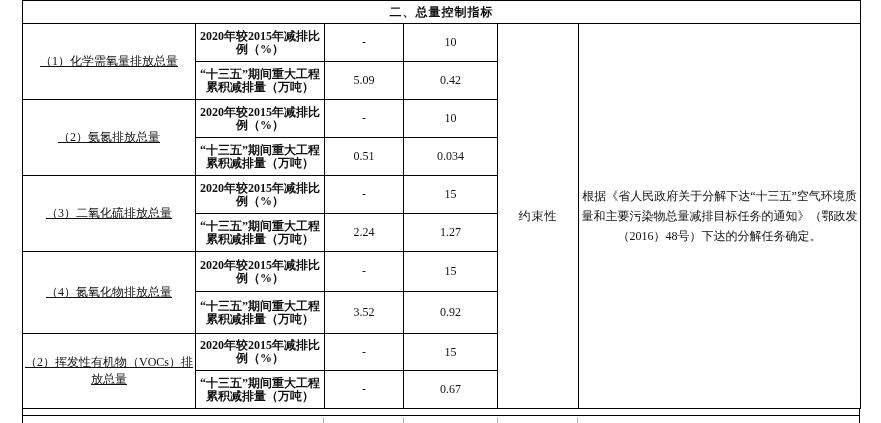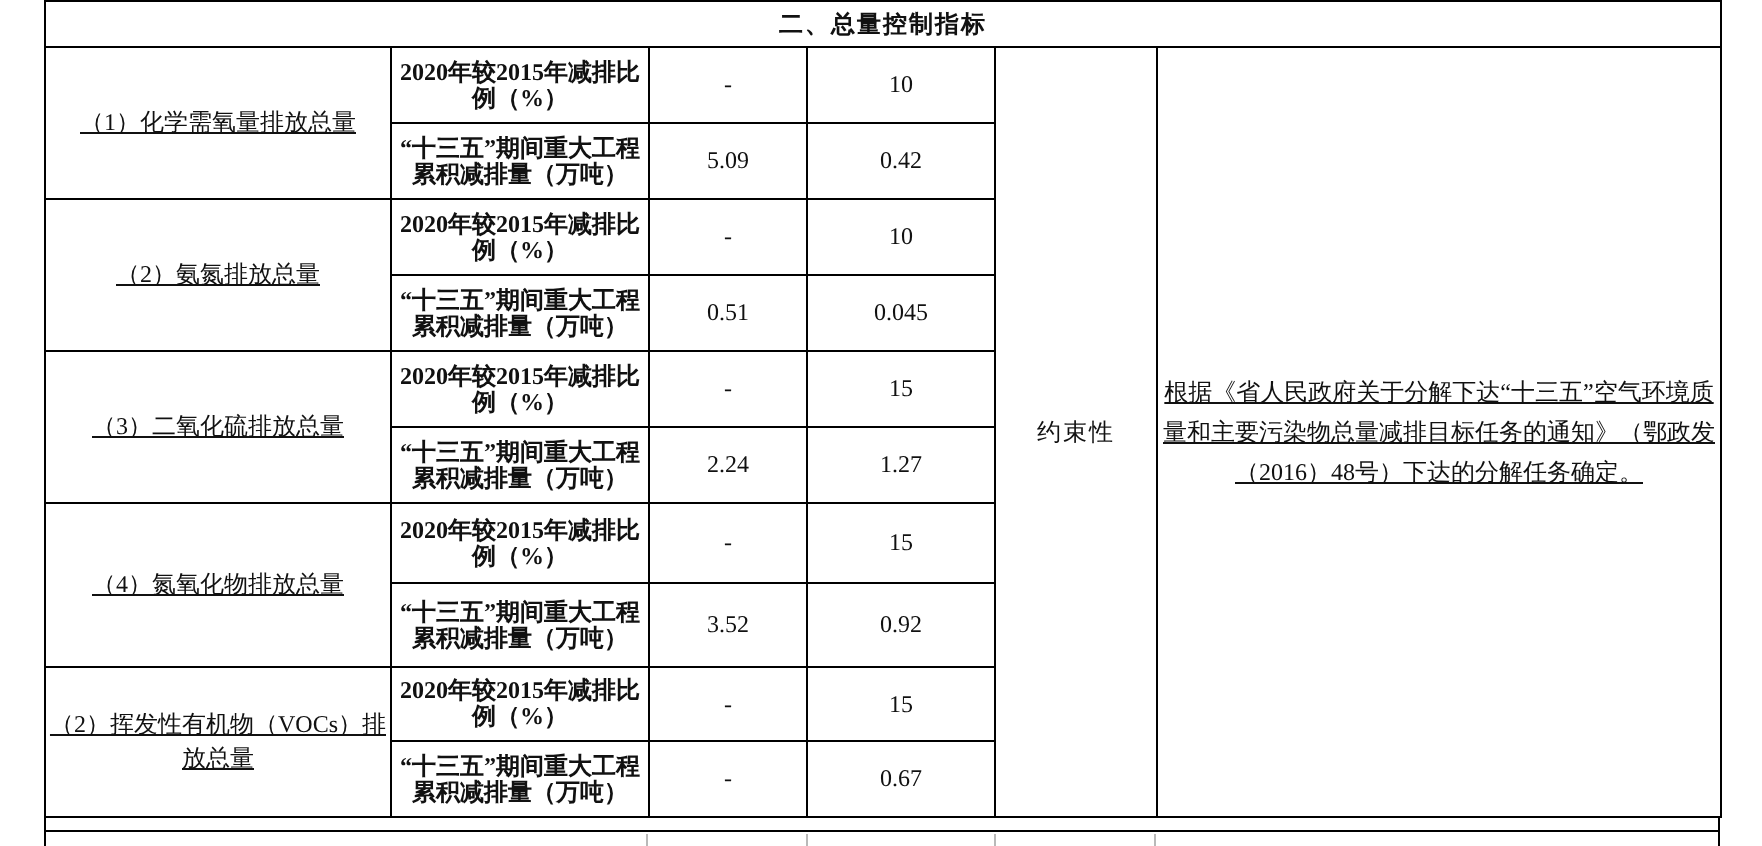--- a/index.html
+++ b/index.html
@@ -47,21 +47,20 @@
     padding:1px 2px;
     font-weight:bold;
   }
   td.c-val { font-size:13px; }
   td.c-attr { font-size:13px; letter-spacing:1px; }
   td.c-note {
     text-align:left;
     font-size:13px;
     line-height:20px;
     padding:6px 10px 6px 8px;
-    text-decoration:underline;
   }
   tr.r-a { height:38px; }
   tr.r-b { height:38px; }
   tr.r-g4a { height:40px; }
   tr.r-g4b { height:42px; }
   tr.r-g5a { height:37px; }
 
   
   .next-row-topline { position:absolute; left:22px; top:415px; width:838px; height:1px; background:#000; }
   .edge-v { position:absolute; width:1px; background:#000; }
@@ -106,21 +105,21 @@
 
     <tr class="r-a">
       <td class="c-name" rowspan="2">（2）氨氮排放总量</td>
       <td class="c-label">2020年较2015年减排比例（%）</td>
       <td class="c-val">-</td>
       <td class="c-val">10</td>
     </tr>
     <tr class="r-b">
       <td class="c-label">“十三五”期间重大工程累积减排量（万吨）</td>
       <td class="c-val">0.51</td>
-      <td class="c-val">0.045</td>
+      <td class="c-val">0.034</td>
     </tr>
 
     <tr class="r-a">
       <td class="c-name" rowspan="2">（3）二氧化硫排放总量</td>
       <td class="c-label">2020年较2015年减排比例（%）</td>
       <td class="c-val">-</td>
       <td class="c-val">15</td>
     </tr>
     <tr class="r-b">
       <td class="c-label">“十三五”期间重大工程累积减排量（万吨）</td>

